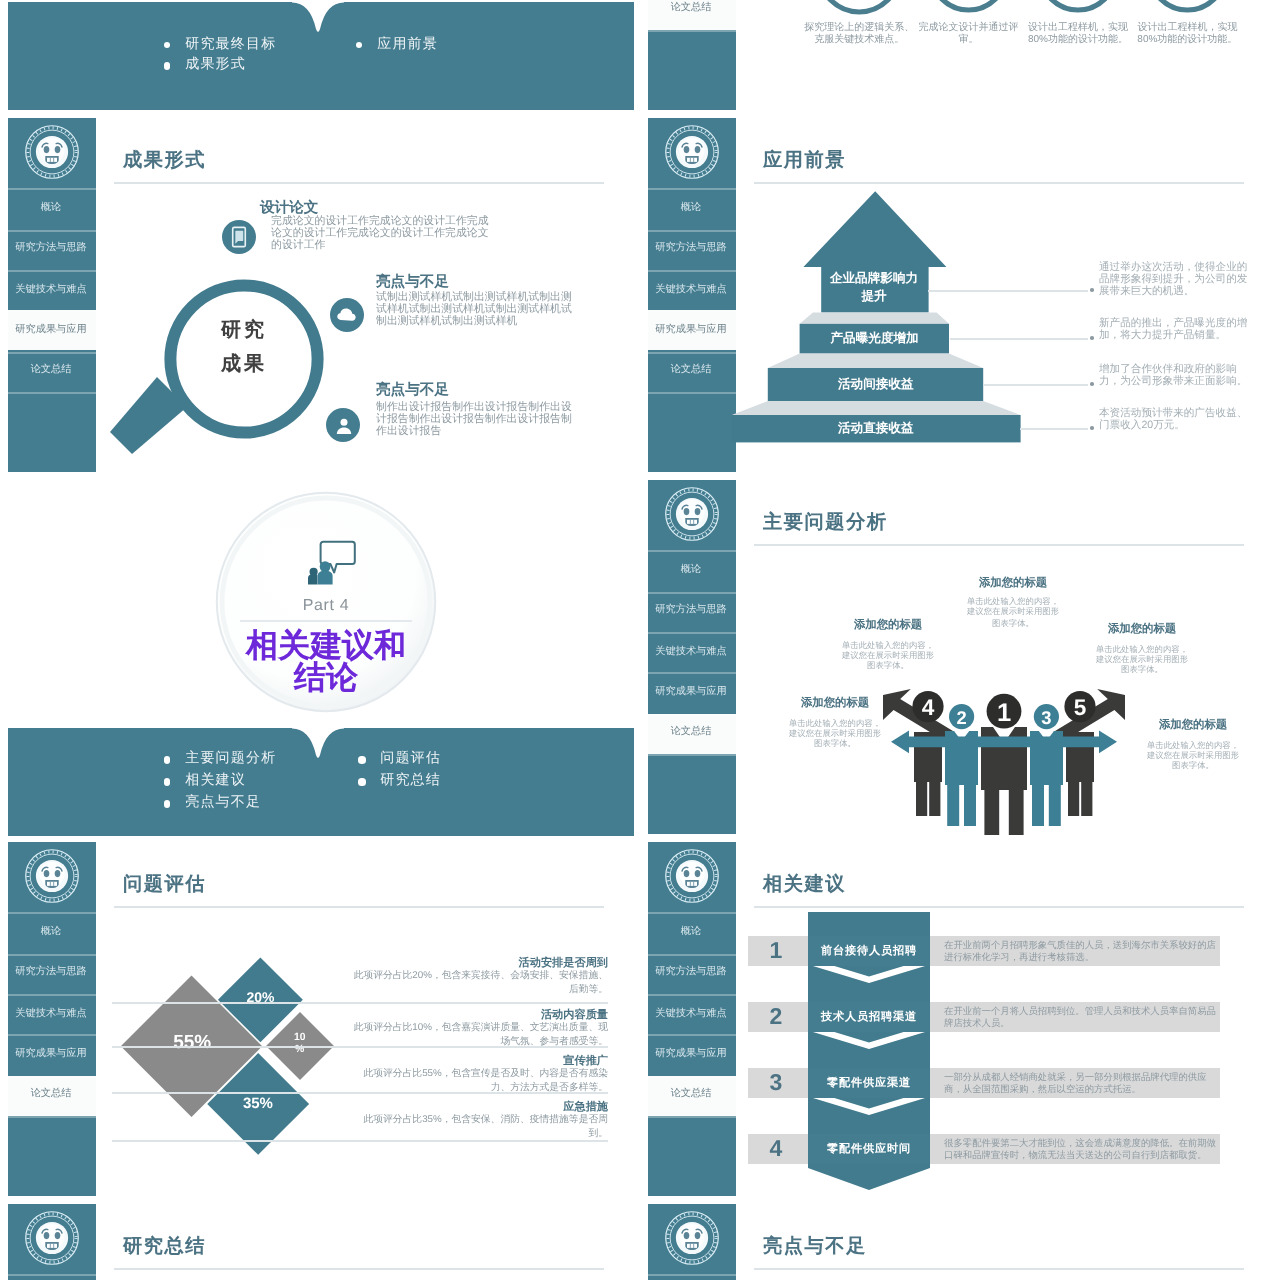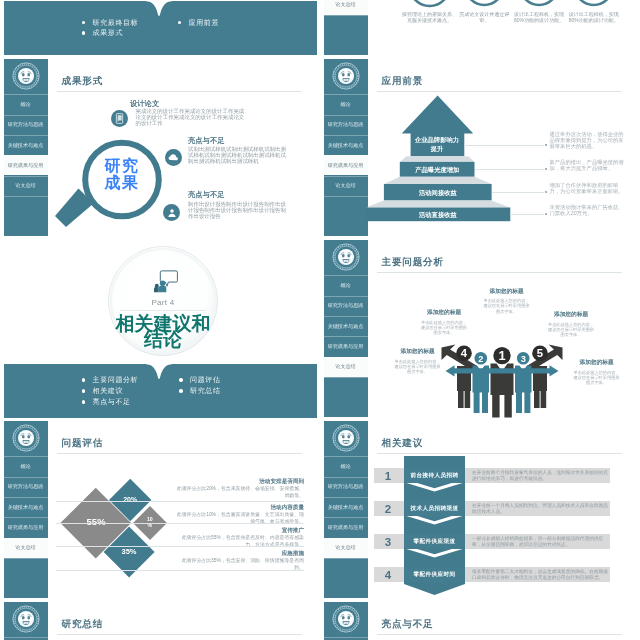--- a/index.html
+++ b/index.html
@@ -25,39 +25,39 @@
   .s-rule{position:absolute;left:57px;top:33.5px;width:245px;height:.6px;background:#dde4e8;}
 
   
   .agenda-box{position:absolute;background:#457d90;}
   .ag-bullet{position:absolute;display:flex;align-items:center;
              color:#eef4f6;font-size:7px;letter-spacing:.6px;white-space:nowrap;line-height:10px;}
   .ag-bullet .dot{width:3.6px;height:3.6px;border-radius:50%;background:#fff;flex:none;
                   margin-right:7.5px;}
 
   
-  .mag-txt{position:absolute;color:#3b82f6;font-weight:bold;text-align:center;
-           line-height:17px;font-size:16px;letter-spacing:1.5px;}
+  .mag-txt{position:absolute;color:#404040;font-weight:bold;text-align:center;
+           line-height:17px;font-size:10px;letter-spacing:1.5px;}
   .ic-circle{position:absolute;border-radius:50%;background:#457d90;
              display:flex;align-items:center;justify-content:center;}
   .it-head{position:absolute;color:#4c7383;font-weight:bold;font-size:7.3px;letter-spacing:0;}
   .it-body{position:absolute;color:#8d9aa1;font-size:5.45px;line-height:6.2px;letter-spacing:0;}
 
   
   .pyr-lab{position:absolute;color:#fff;font-weight:bold;font-size:6.3px;
            text-align:center;line-height:8.5px;letter-spacing:0;}
   .pyr-note{position:absolute;color:#a3aeb4;font-size:5.3px;line-height:6.1px;}
   .pyr-dot{position:absolute;width:1.8px;height:1.8px;border-radius:50%;background:#8d9aa1;}
   .pyr-line{position:absolute;height:.5px;background:#dde4e8;}
 
   
   .dv-part{position:absolute;width:100%;text-align:center;color:#8a939a;
            font-size:8px;letter-spacing:.3px;line-height:8px;}
-  .dv-title{position:absolute;width:100%;text-align:center;color:#0f766e;
-            font-weight:bold;font-size:19px;line-height:16.3px;letter-spacing:0;}
+  .dv-title{position:absolute;width:100%;text-align:center;color:#6d28d9;
+            font-weight:bold;font-size:16px;line-height:16.3px;letter-spacing:0;}
   .dv-rule{position:absolute;height:.6px;background:#e3e9ec;}
 
   
   .pp-head{position:absolute;color:#4c7383;font-weight:bold;font-size:5.7px;
            letter-spacing:0;text-align:center;}
   .pp-body{position:absolute;color:#a3aeb4;font-size:4.2px;line-height:5.15px;
            text-align:center;}
 
   
   .dm{position:absolute;transform:rotate(45deg);display:flex;align-items:center;

